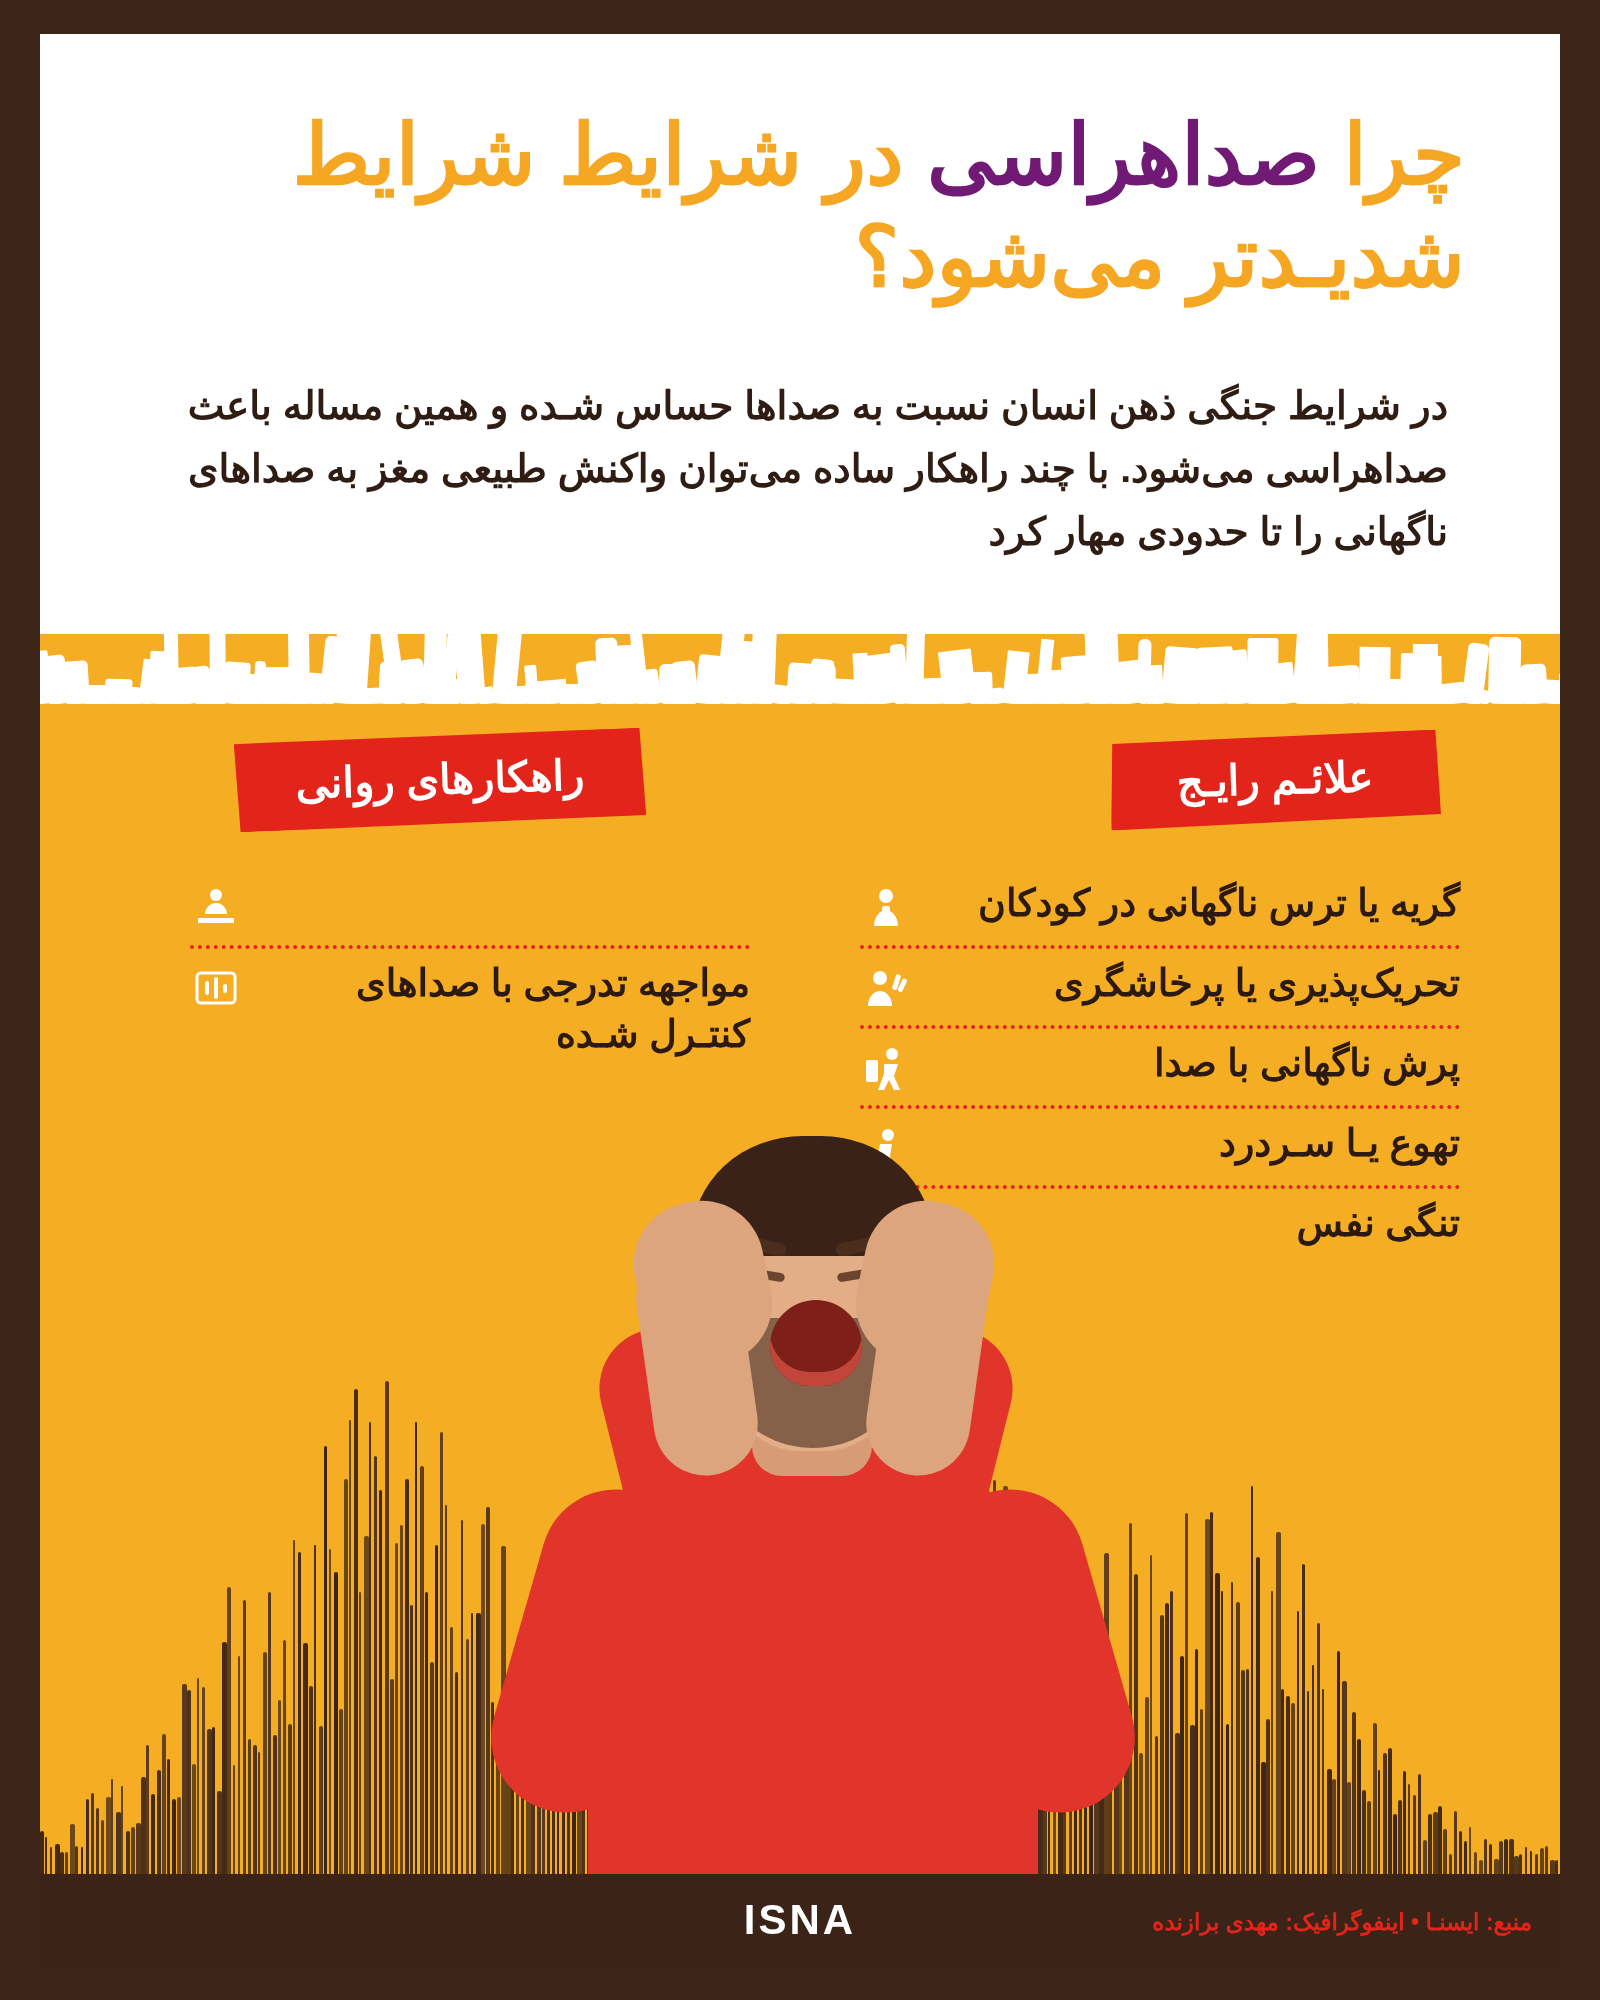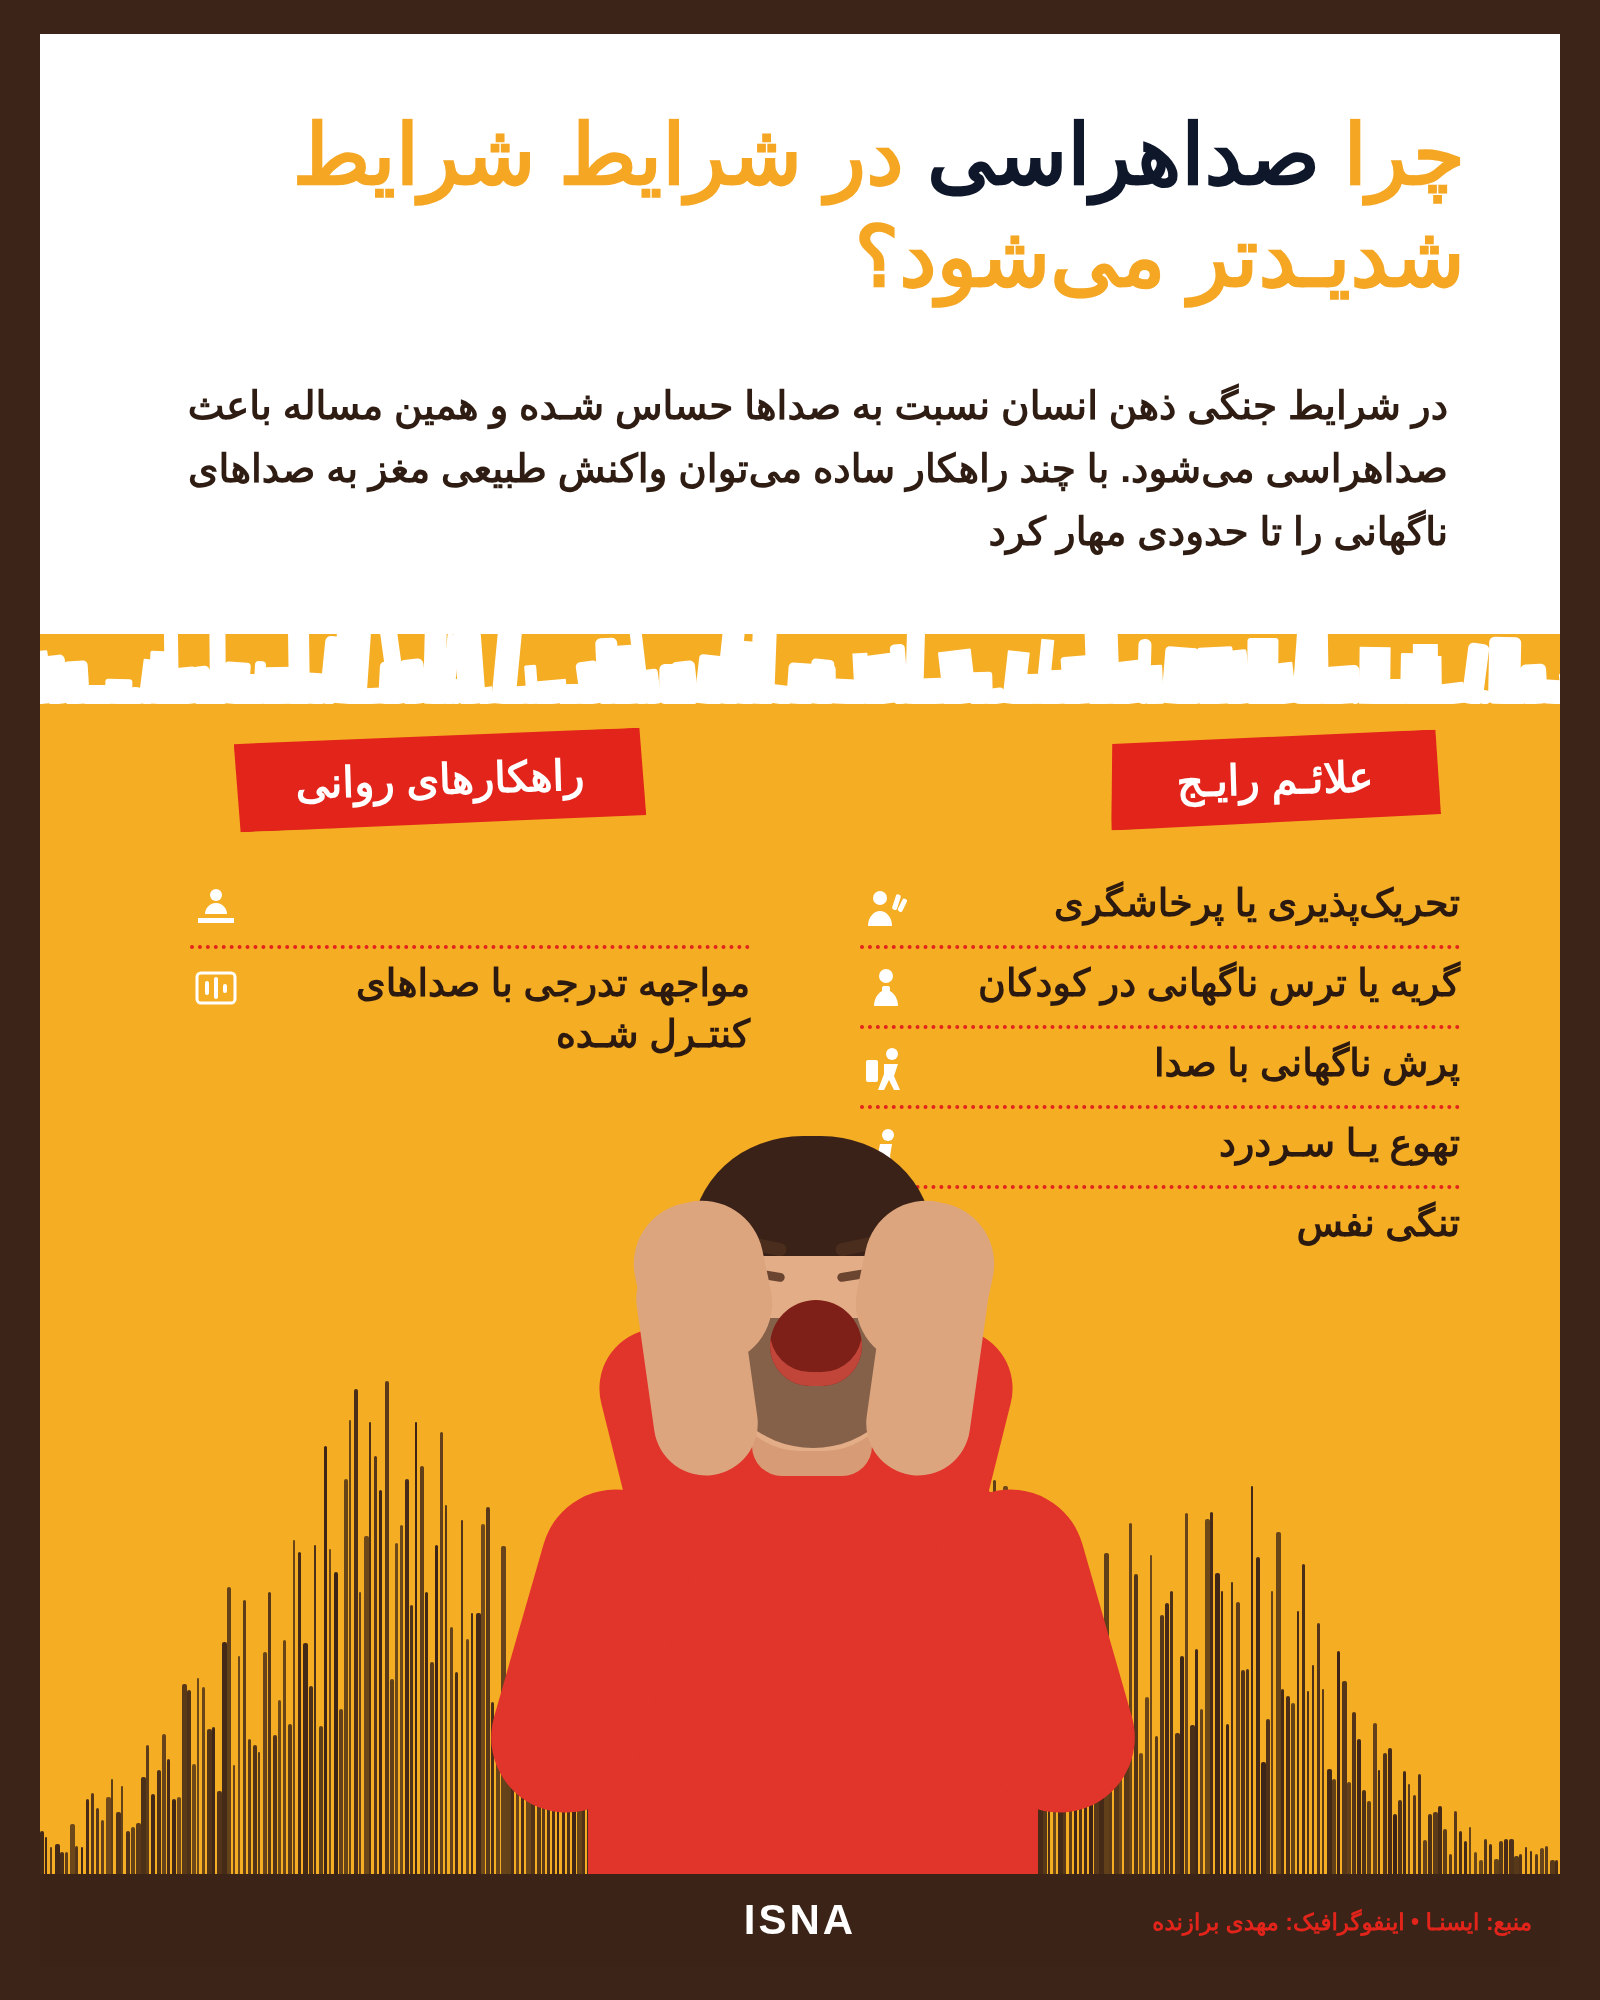--- a/index.html
+++ b/index.html
@@ -67,21 +67,21 @@
   }
   .title-line {
     font-weight: bold;
     font-size: 84px;
     line-height: 1.22;
     letter-spacing: -1px;
     color: #f5a623;
     white-space: nowrap;
     direction: rtl;
   }
-  .title-line .em { color: #0f172a; }
+  .title-line .em { color: #701a75; }
   .title-line.l2 { color: #f5a623; }
 
   .lead {
     position: absolute;
     right: 112px;
     top: 340px;
     width: 1320px;
     text-align: right;
     direction: rtl;
     color: #2f1d13;
@@ -739,38 +739,38 @@
       </div>
 
     <div class="ribbon ribbon-right">علائـم رایـج</div>
     <div class="ribbon ribbon-left">راهکارهای روانی</div>
 
     <div class="list list-right">
 
       <div class="row">
         <span class="ico">
           <svg width="48" height="48" viewBox="0 0 48 48" fill="#fff">
+            <circle cx="24" cy="12" r="7"></circle>
+            <path d="M12 42c0-9 6-16 12-16s12 7 12 16z"></path>
+            <rect x="20" y="22" width="8" height="6" rx="2"></rect>
+          </svg>
+        </span>
+        <span class="txt">گریه یا ترس ناگهانی در کودکان</span>
+      </div>
+
+      <div class="row">
+        <span class="ico">
+          <svg width="48" height="48" viewBox="0 0 48 48" fill="#fff">
             <circle cx="18" cy="14" r="7"></circle>
             <path d="M6 42c0-9 6-15 12-15s12 6 12 15z"></path>
             <rect x="32" y="10" width="5" height="16" rx="2" transform="rotate(18 34 18)"></rect>
             <rect x="38" y="14" width="5" height="14" rx="2" transform="rotate(26 40 21)"></rect>
           </svg>
         </span>
         <span class="txt">تحریک‌پذیری یا پرخاشگری</span>
-      </div>
-
-      <div class="row">
-        <span class="ico">
-          <svg width="48" height="48" viewBox="0 0 48 48" fill="#fff">
-            <circle cx="24" cy="12" r="7"></circle>
-            <path d="M12 42c0-9 6-16 12-16s12 7 12 16z"></path>
-            <rect x="20" y="22" width="8" height="6" rx="2"></rect>
-          </svg>
-        </span>
-        <span class="txt">گریه یا ترس ناگهانی در کودکان</span>
       </div>
 
       <div class="row">
         <span class="ico">
           <svg width="48" height="48" viewBox="0 0 48 48" fill="#fff">
             <circle cx="30" cy="10" r="6"></circle>
             <path d="M22 20h14l-4 12 6 14h-6l-5-10-5 10h-6l6-16z"></path>
             <rect x="4" y="16" width="12" height="22" rx="2"></rect>
           </svg>
         </span>

